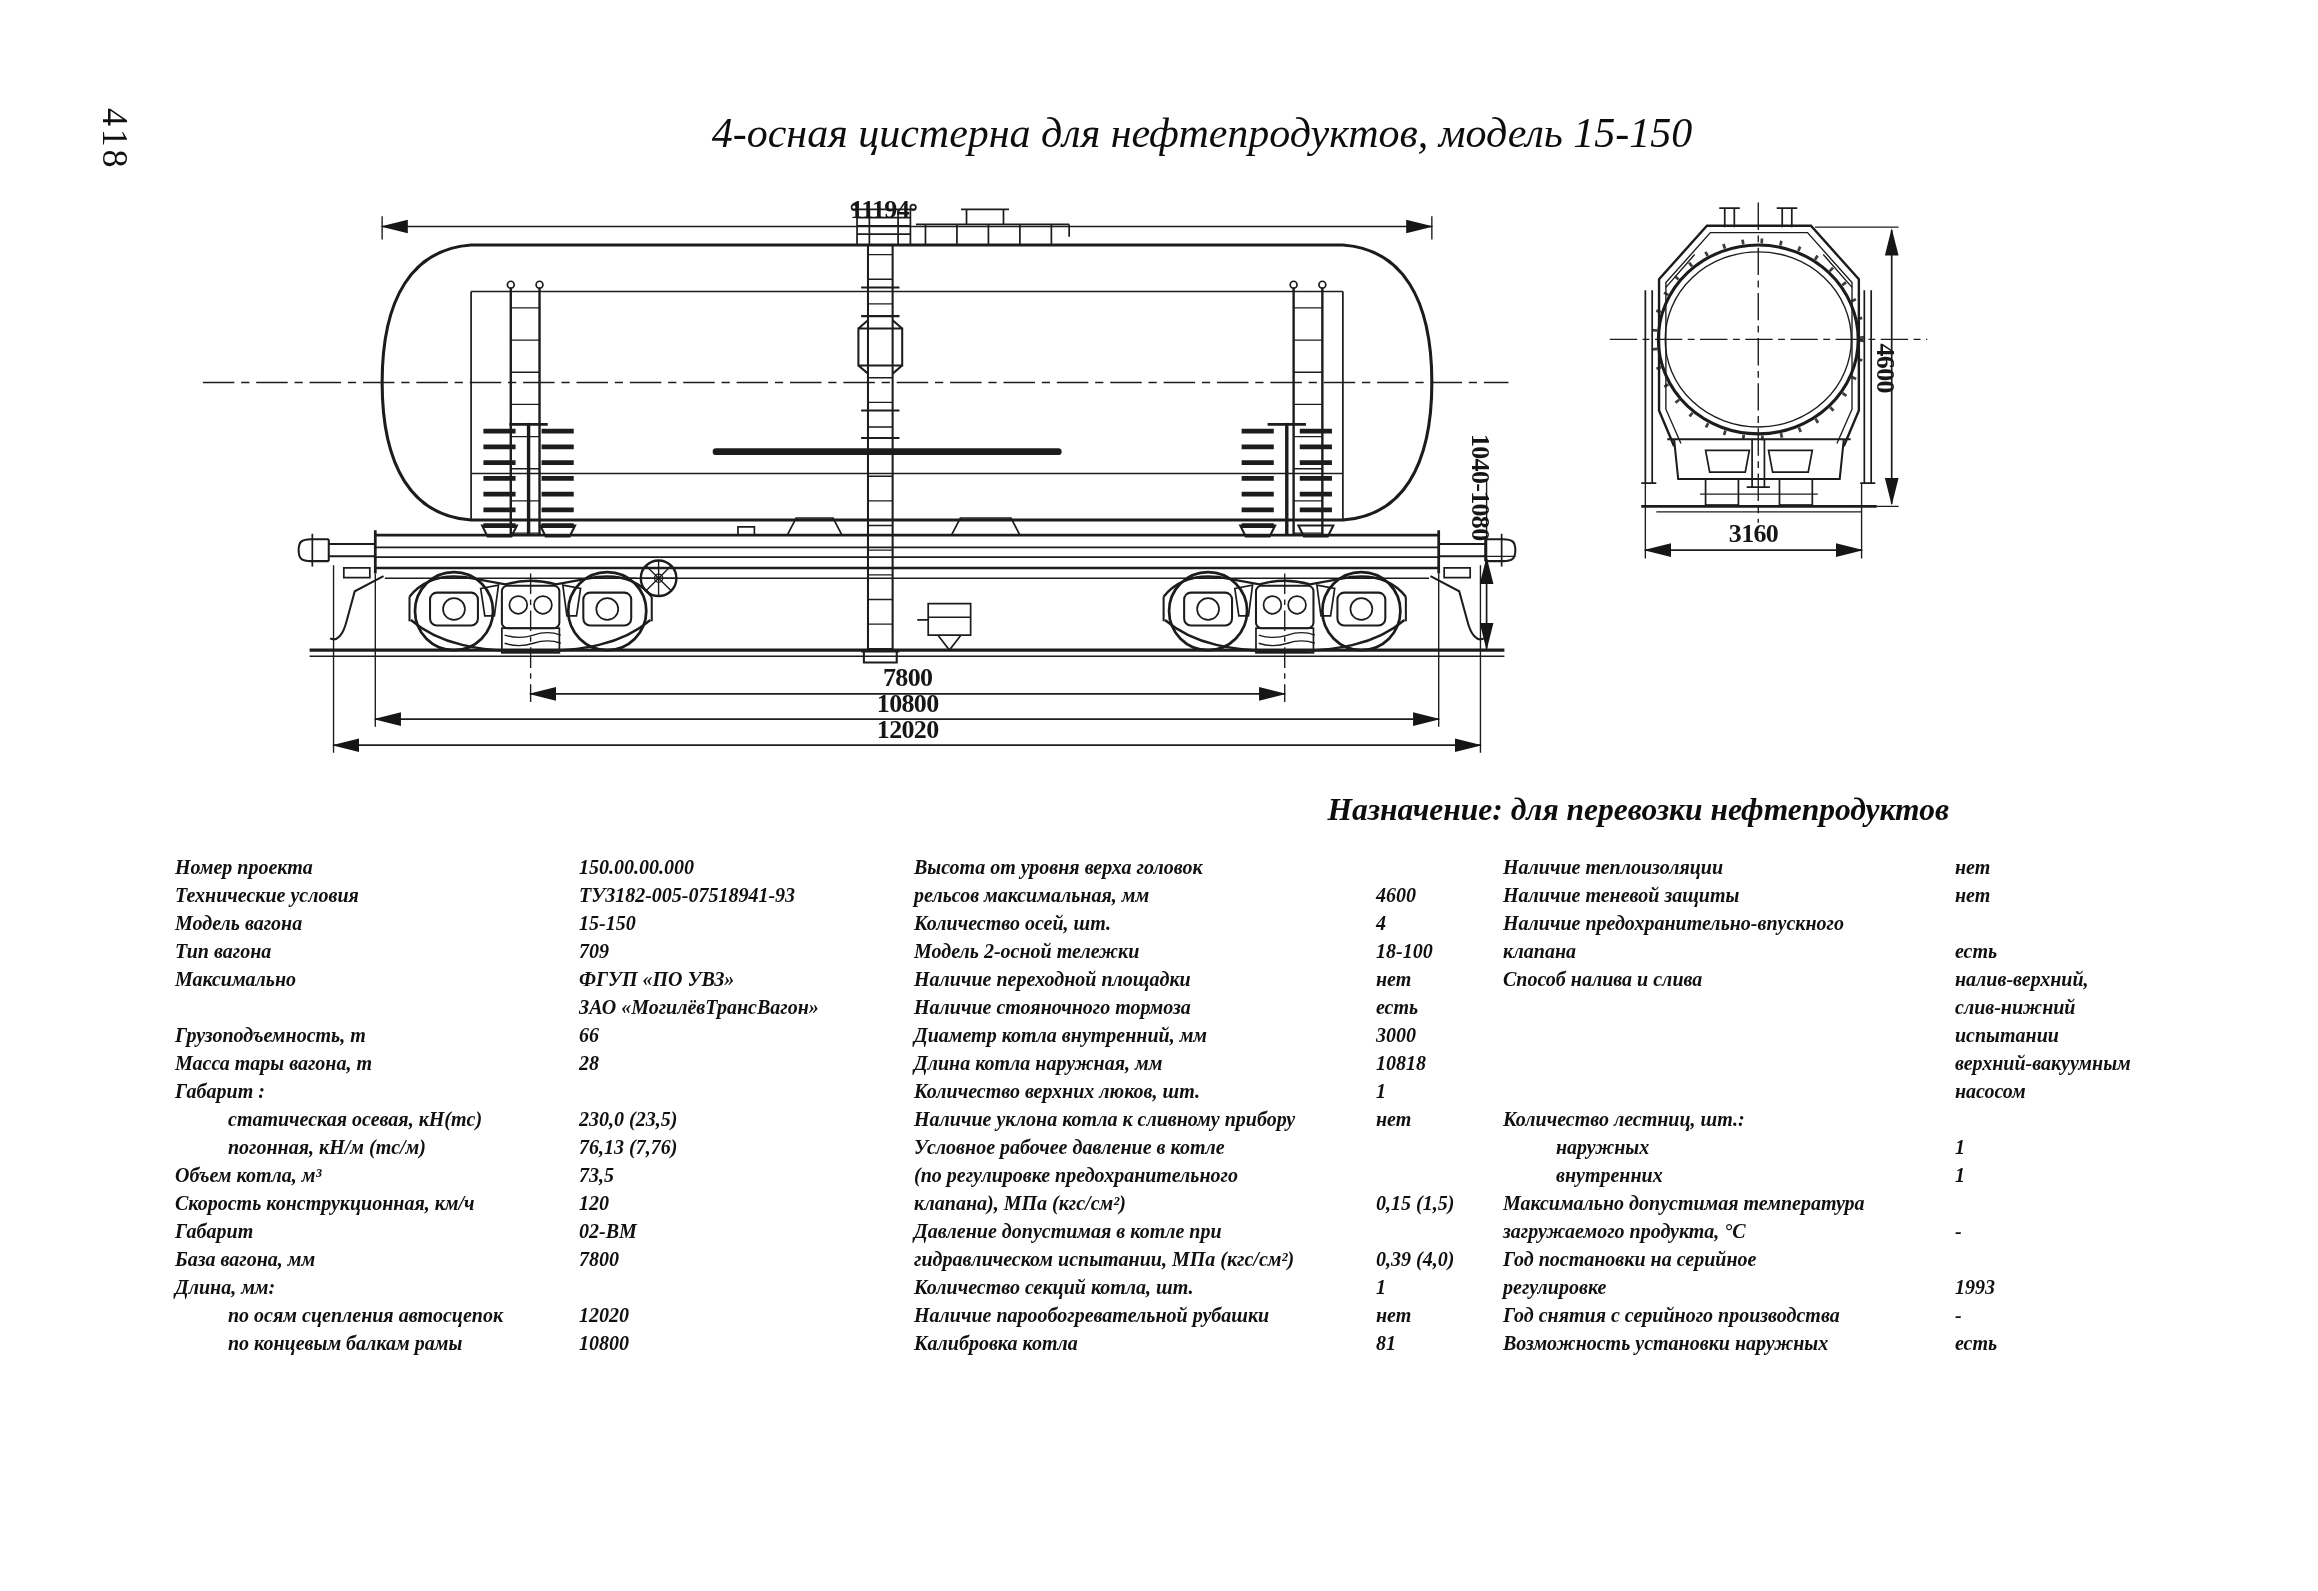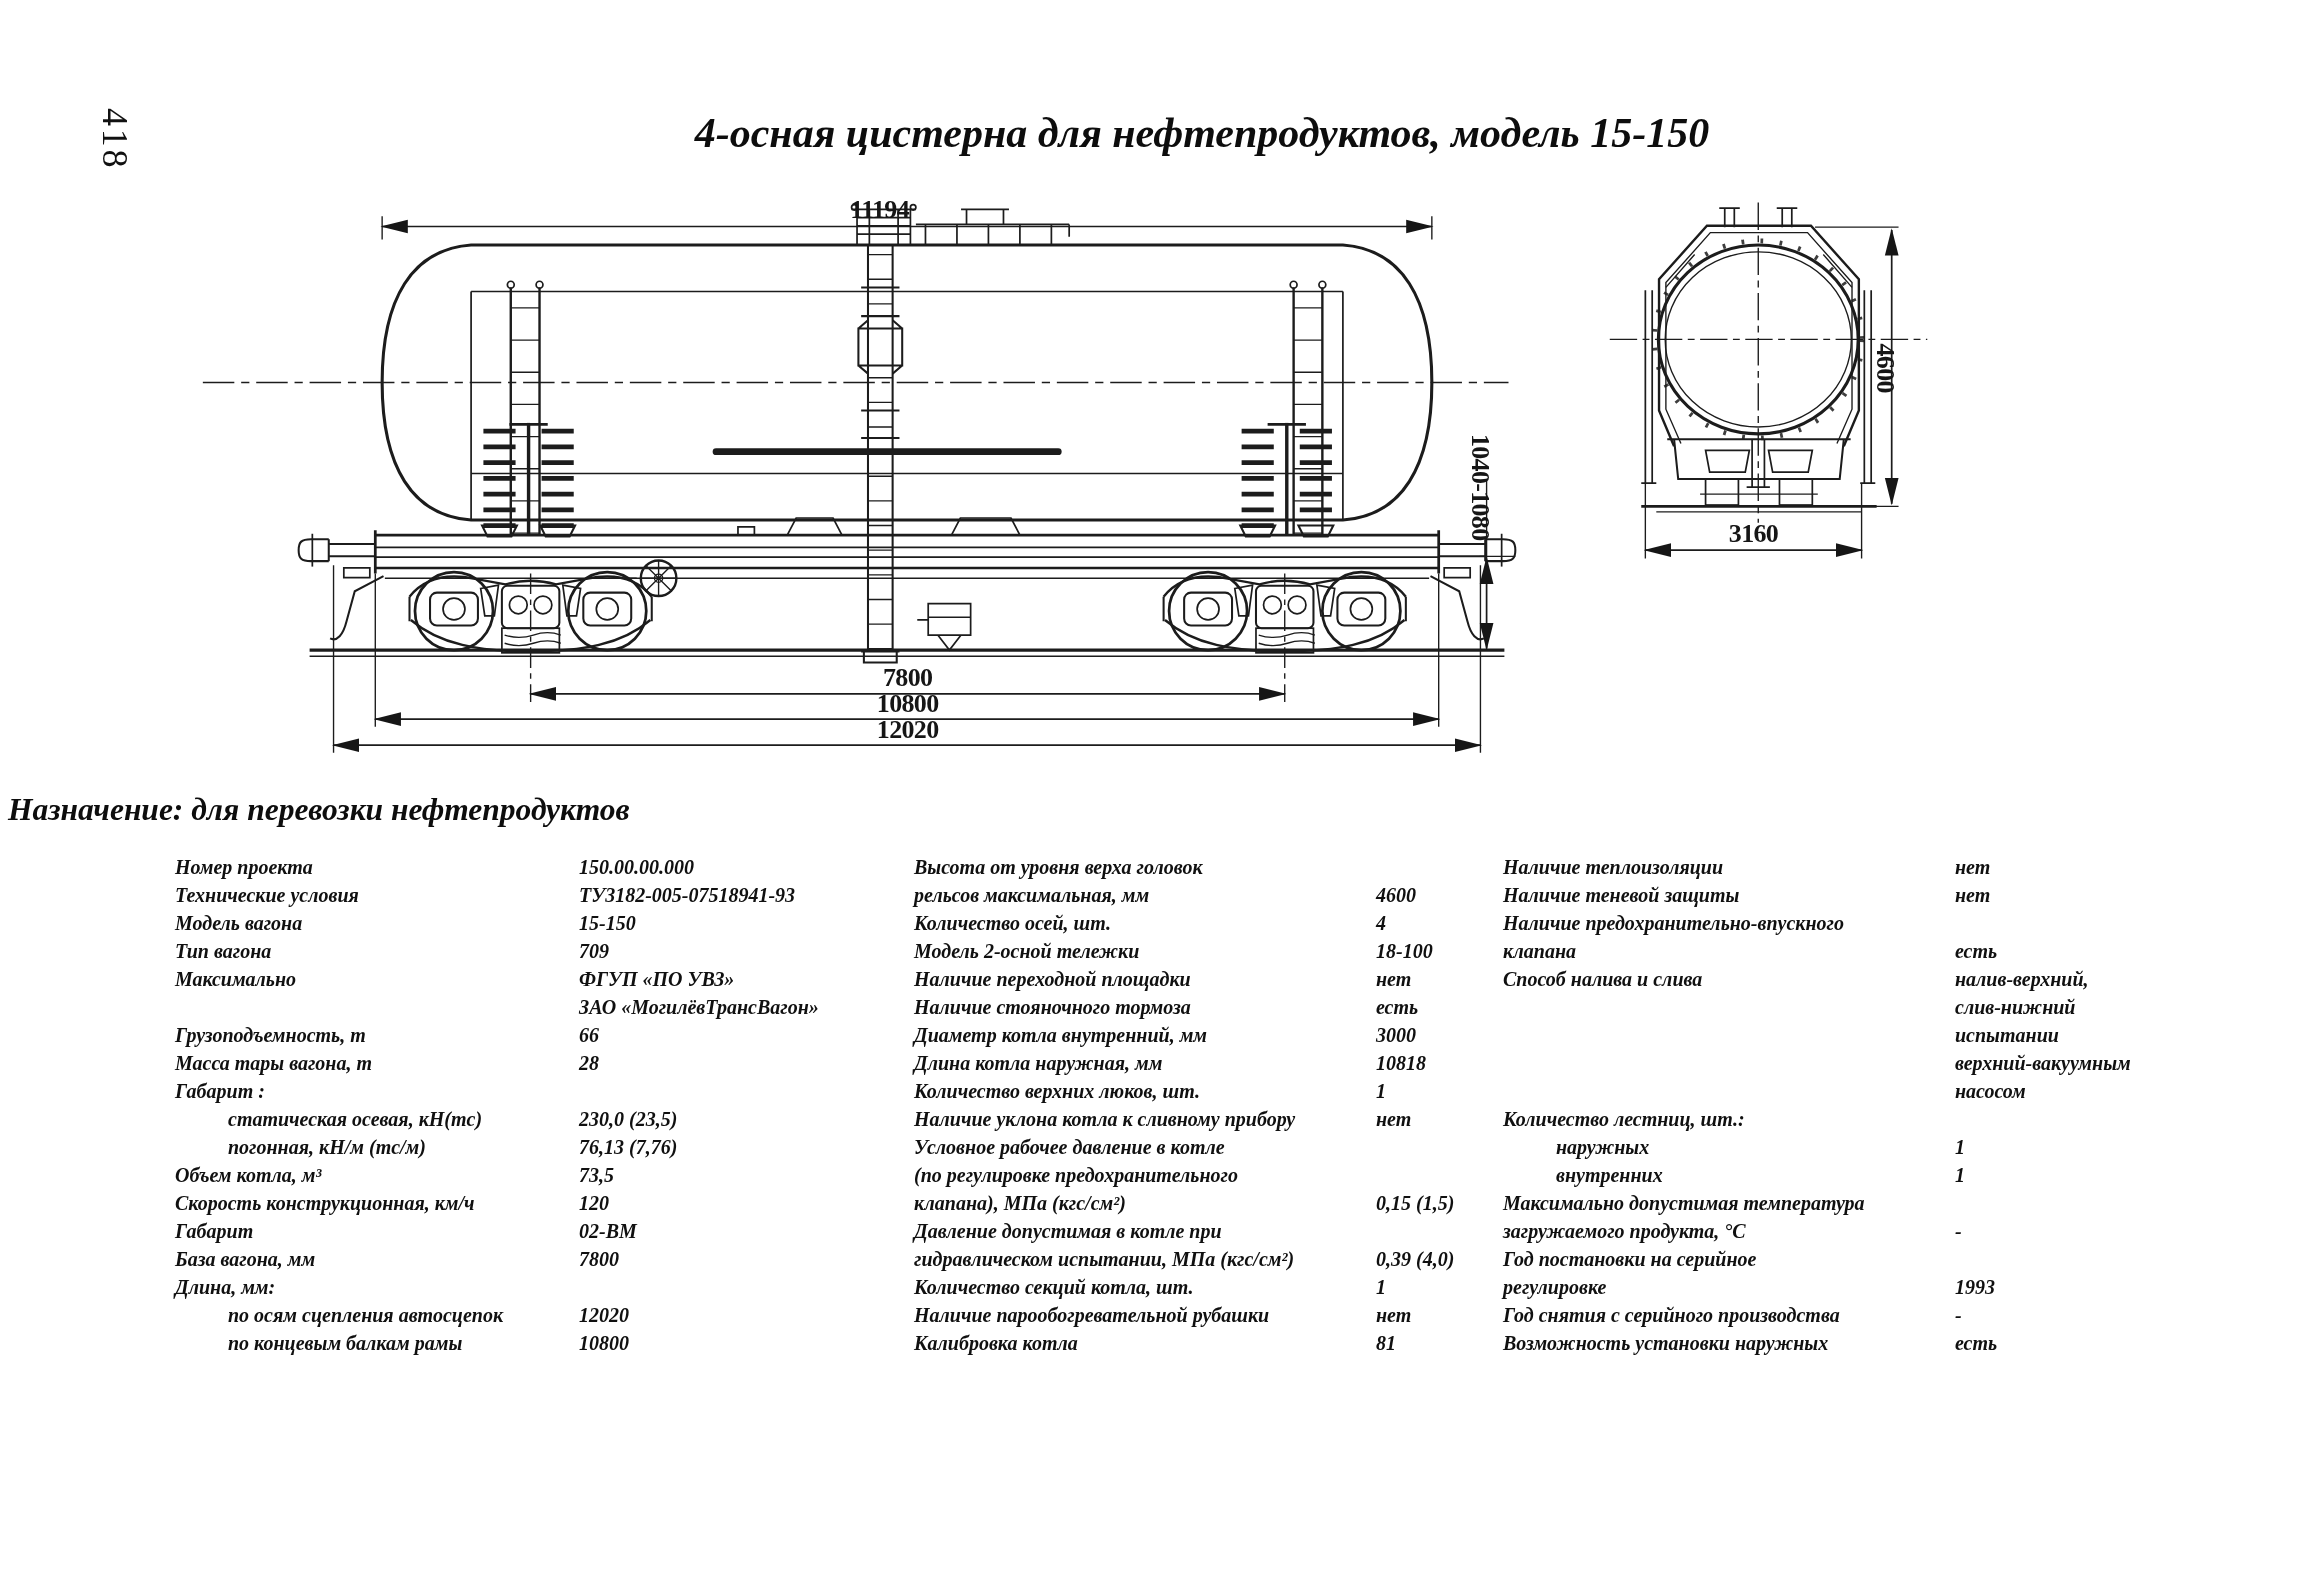--- a/index.html
+++ b/index.html
@@ -1,22 +1,22 @@
 <!DOCTYPE html>
 <html style="font-size:11px"><head>
 <meta charset="utf-8">
 <style>
   html,body{margin:0;padding:0;background:#e8e8e8;}
   #page{position:relative;width:2319px;height:1591px;background:#ffffff;overflow:hidden;
         font-family:"Liberation Serif",serif;color:#141414;}
   #page-num{position:absolute;left:94px;top:108px;writing-mode:vertical-rl;
         font-size:36px;font-weight:400;letter-spacing:2.7px;color:#111;}
   #title{position:absolute;left:126px;right:41px;top:109px;text-align:center;
-        font-size:42px;font-weight:700;font-style:italic;white-space:nowrap;color:#0d0d0d;}
-  #caption{position:absolute;left:0;right:370px;top:792px;text-align:left;
+        font-size:42px;font-weight:400;font-style:italic;white-space:nowrap;color:#0d0d0d;}
+  #caption{position:absolute;left:0;right:370px;top:792px;text-align:right;
         font-size:31.5px;font-weight:700;font-style:italic;white-space:nowrap;color:#0d0d0d;margin-left:8px;}
   #drawing-svg{position:absolute;left:0;top:0;width:2319px;height:1591px;}
   #drawing-svg text{fill:#161616;font-family:"Liberation Serif",serif;
         font-weight:700;font-size:38px;letter-spacing:-1px;}
   #specs{position:absolute;left:175px;top:853px;width:2142px;display:grid;
         grid-template-columns:404px 335px 462px 127px 452px 363px;
         grid-auto-rows:28px;
         font-style:italic;font-weight:700;font-size:20px;line-height:28px;color:#101010;}
   #specs .cell{white-space:nowrap;overflow:visible;}
   #specs .ind{padding-left:53px;}

